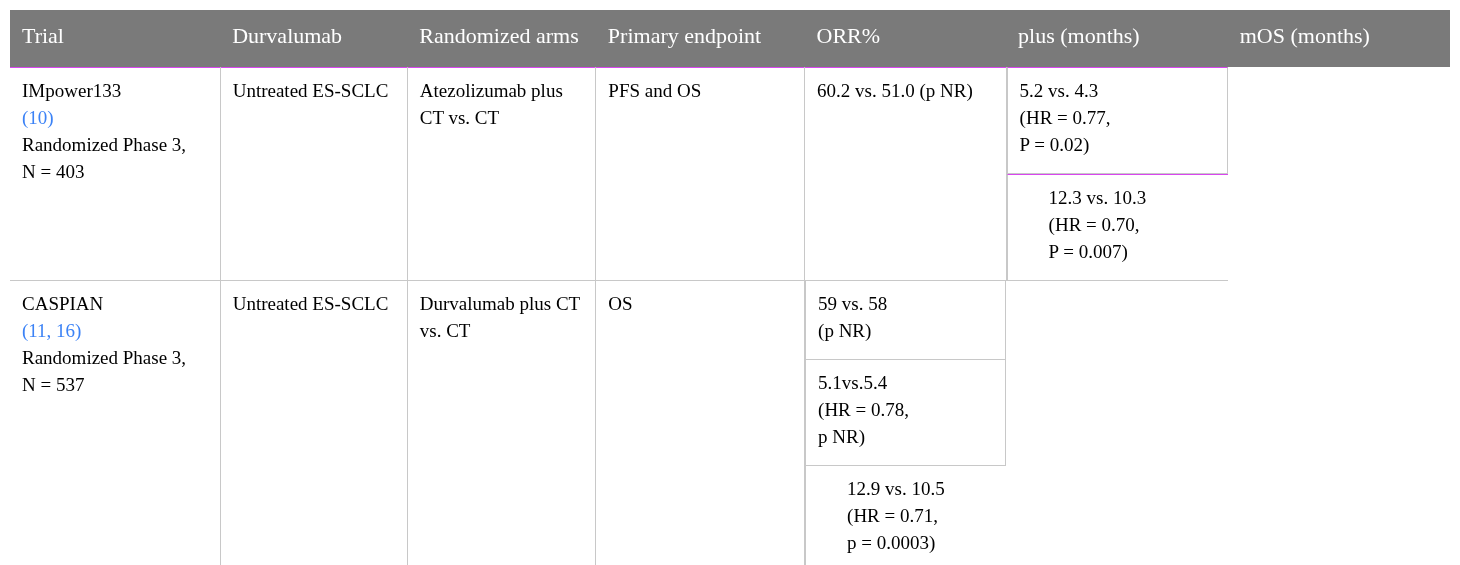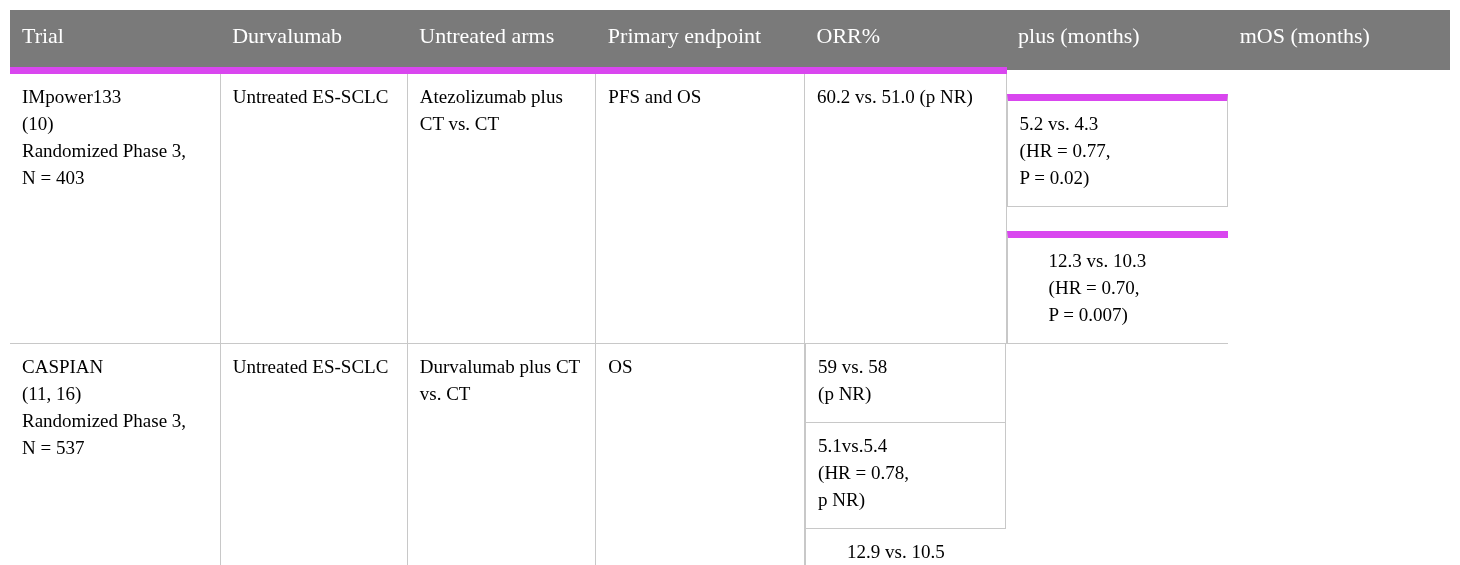--- a/index.html
+++ b/index.html
@@ -39,35 +39,34 @@
   table.study-table tbody td {
     border: 1px solid #c8c8c8;
     border-top: none;
     vertical-align: top;
     padding: 10px 12px 14px 12px;
     font-size: 19px;
     line-height: 1.42;
     font-family: "Liberation Serif", serif;
   }
   table.study-table tbody tr:first-child td {
-    border-top: 7px solid #d946ef;
-    margin-top: 24px;
+    border-top: 1px solid #d946ef;
   }
   table.study-table tbody td:first-child {
     border-left: none;
   }
   table.study-table tbody td:last-child {
     border-right: none;
     padding-left: 41px;
   }
   table.study-table tbody tr:last-child td {
     border-bottom: 1px solid #c8c8c8;
   }
   .ref {
-    color: #000000;
+    color: #3b82f6;
   }
   .cell-line { display: block; white-space: pre-wrap; }
 </style>
 </head>
 <body>
 
 <div class="table-wrap">
   <table class="study-table">
     <colgroup>
       <col style="width:14.6%">
@@ -75,21 +74,21 @@
       <col style="width:13.1%">
       <col style="width:14.5%">
       <col style="width:14.0%">
       <col style="width:15.4%">
       <col style="width:15.4%">
     </colgroup>
     <thead>
       <tr>
         <th>Trial</th>
         <th>Durvalumab</th>
-        <th>Untreated arms</th>
+        <th>Randomized arms</th>
         <th>Primary endpoint</th>
         <th>ORR%</th>
         <th>plus (months)</th>
         <th>mOS (months)</th>
       </tr>
     </thead>
     <tbody>
       <tr>
         <td><span class="cell-line">IMpower133 </span><span class="ref">(10)</span><span class="cell-line">Randomized Phase 3,
 N = 403</span></td>

